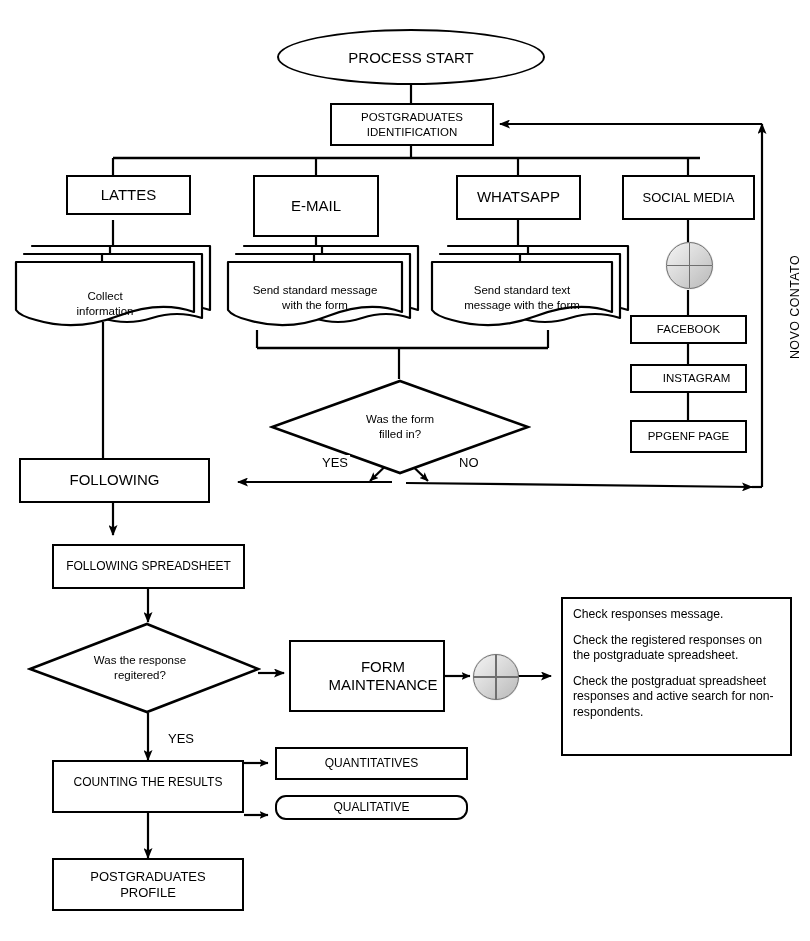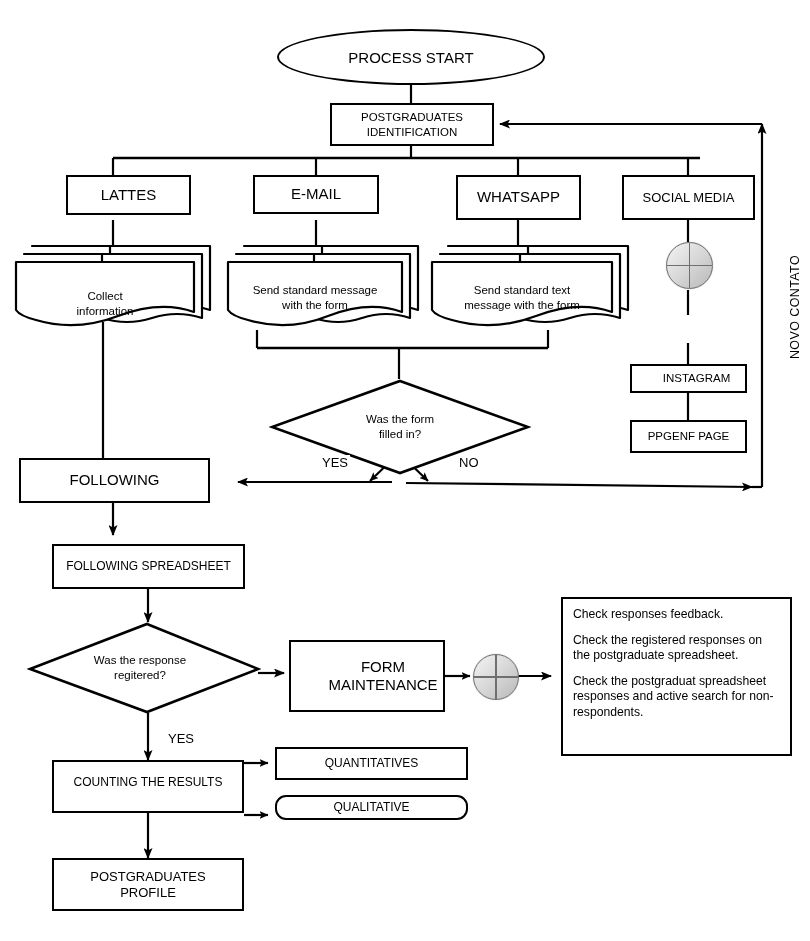--- a/index.html
+++ b/index.html
@@ -226,21 +226,21 @@
 
   <div class="node boxnode" style="left:330px; top:103px; width:164px; height:43px;">
     <span class="lbl t11">POSTGRADUATES
 IDENTIFICATION</span>
   </div>
 
   <div class="node boxnode" style="left:66px; top:175px; width:125px; height:40px;">
     <span class="lbl t14">LATTES</span>
   </div>
 
-  <div class="node boxnode" style="left:253px; top:175px; width:126px; height:39px;">
+  <div class="node boxnode" style="left:253px; top:175px; width:126px; height:62px;">
     <span class="lbl t14">E-MAIL</span>
   </div>
 
   <div class="node boxnode" style="left:456px; top:175px; width:125px; height:45px;">
     <span class="lbl t14">WHATSAPP</span>
   </div>
 
   <div class="node boxnode" style="left:622px; top:175px; width:133px; height:45px;">
     <span class="lbl t13">SOCIAL MEDIA</span>
   </div>
@@ -282,20 +282,23 @@
       </g>
     </svg>
     <div class="doc-text" style="left:6px; top:28px; width:180px;">
       <span class="lbl">Send standard text
 message with the form</span>
     </div>
   </div>
 
   <div class="junction" style="left:666px; top:242px; width:45px; height:45px;"></div>
 
+  <div class="node boxnode" style="left:630px; top:315px; width:117px; height:29px;">
+    <span class="lbl t11">FACEBOOK</span>
+  </div>
 
   <div class="node boxnode" style="left:630px; top:364px; width:117px; height:29px;padding-left:16px;">
     <span class="lbl t11">INSTAGRAM</span>
   </div>
 
   <div class="node boxnode" style="left:630px; top:420px; width:117px; height:33px;">
     <span class="lbl t11">PPGENF PAGE</span>
   </div>
 
   <div class="diamond" style="left:269px; top:379px; width:262px; height:96px;">
@@ -332,21 +335,21 @@
   <div class="edge-label" style="left:166px; top:731px;">YES</div>
 
   <div class="node boxnode" style="left:289px; top:640px; width:156px; height:72px;padding-left:32px;">
     <span class="lbl t14">FORM
 MAINTENANCE</span>
   </div>
 
   <div class="junction" style="left:473px; top:654px; width:44px; height:44px;"></div>
 
   <div class="note" style="left:561px; top:597px; width:231px; height:159px;">
-    <p>Check responses feedback.</p>
+    <p>Check responses message.</p>
     <p>Check the registered responses on the postgraduate spreadsheet.</p>
     <p>Check the postgraduat spreadsheet responses and active search for non-respondents.</p>
   </div>
 
   <div class="node boxnode" style="left:52px; top:760px; width:192px; height:53px; align-items:flex-start; padding-top:13px;">
     <span class="lbl t12">COUNTING THE RESULTS</span>
   </div>
 
   <div class="node boxnode" style="left:275px; top:747px; width:193px; height:33px;">
     <span class="lbl t12">QUANTITATIVES</span>

